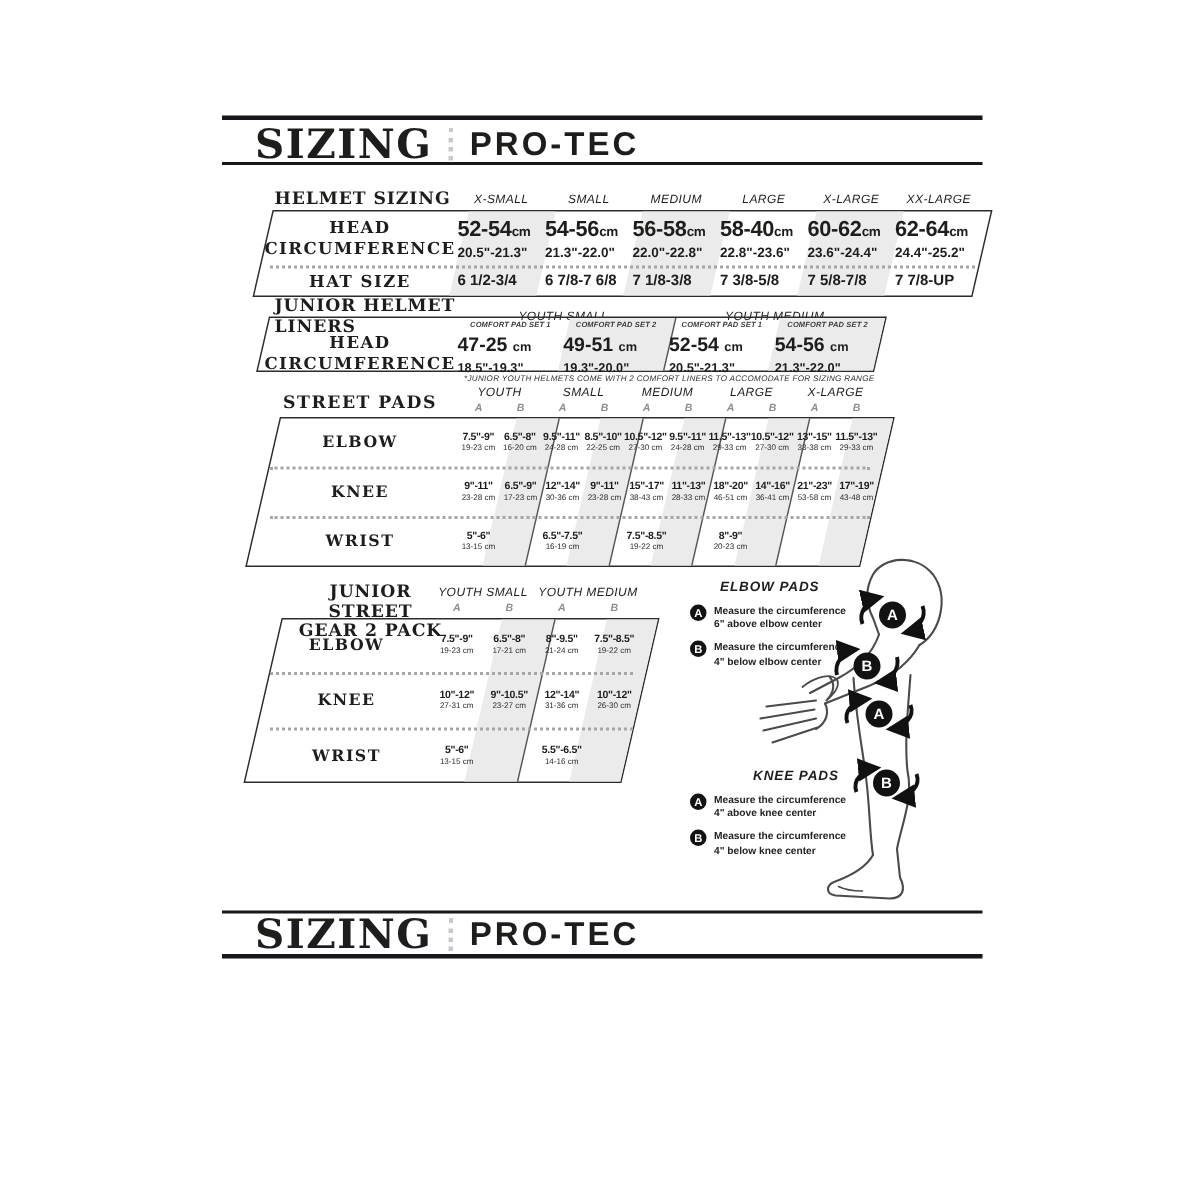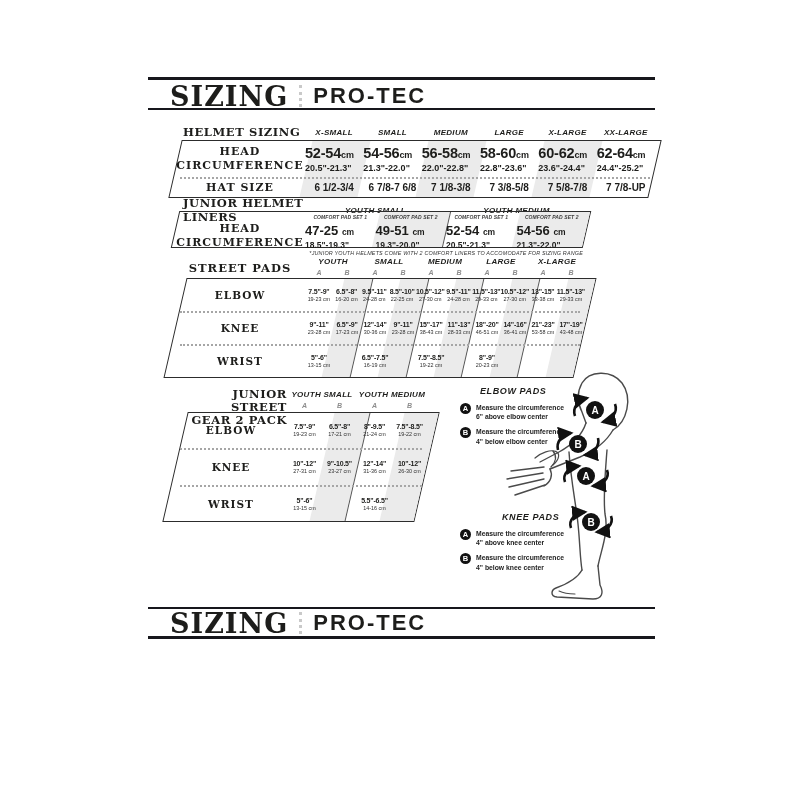--- a/index.html
+++ b/index.html
@@ -25,32 +25,32 @@
   .bands{position:absolute;left:0;right:0;top:0;bottom:0;display:flex;
          transform:skewX(-13deg);border:1.3px solid #2c2c2c}
   .band{flex:1}
   .band.lbl{flex:0 0 auto}
   .band.sh{background:#ebebeb}
   .band.gdiv{border-left:1px solid #555}
   .layer{position:relative}
   .dotline{position:absolute;left:5px;right:5px;border-top:2px dotted #a6a6a6}
 
   .t-label{font-family:"DejaVu Serif",serif;font-size:11.5px;letter-spacing:.6px;font-weight:600}
-  .colh{font-style:italic;font-weight:bold;font-size:8px;text-align:center;letter-spacing:.3px}
+  .colh{font-style:italic;font-weight:normal;font-size:8px;text-align:center;letter-spacing:.3px}
   .abh{font-style:italic;font-weight:bold;font-size:7px;color:#8d8d8d;text-align:center}
   .subc{font-style:italic;font-weight:bold;font-size:5px;color:#3c3c3c;text-align:center;letter-spacing:.1px}
   .r-label{font-family:"DejaVu Serif",serif;font-weight:bold;font-size:10.5px;letter-spacing:1px;text-align:center}
   .vcell{text-align:left}
   .big{font-weight:bold;font-size:14.5px;letter-spacing:-.2px;line-height:1.1}
   .big .unit{font-size:9px;font-weight:bold}
   .big2{font-weight:bold;font-size:13px;line-height:1.1}
   .big2 .unit{font-size:8.5px}
   .inch{font-weight:bold;font-size:9px;margin-top:1px}
   .inch2{font-weight:bold;font-size:8.5px;margin-top:1px}
-  .hat{font-weight:bold;font-size:10px;text-align:center}
+  .hat{font-weight:bold;font-size:10px;}
   .scell{text-align:center}
   .sin{font-weight:bold;font-size:7px;letter-spacing:-.2px}
   .scm{font-size:5.4px;color:#2e2e2e;margin-top:1px}
   .fnote{position:absolute;font-size:5.4px;font-style:italic;letter-spacing:.2px;color:#333;text-align:right}
 
   .gtitle{position:absolute;font-style:italic;font-weight:bold;font-size:9px;letter-spacing:.6px}
   .glist{position:absolute;width:118px}
   .gitem{display:flex;gap:5px;margin-bottom:6px;align-items:flex-start}
   .gbadge{width:11px;height:11px;border-radius:50%;background:#121212;color:#fff;font-size:7.5px;
           font-weight:bold;display:flex;align-items:center;justify-content:center;flex:0 0 11px}
@@ -88,21 +88,21 @@
           <div class="band sh"></div>
         <div class="band"></div>
           <div class="band sh"></div>
           <div class="band"></div>
       </div>
       <div class="layer g g-helmet" style="height:37px">
         <div class="r-label" style="font-size:11px;line-height:1.25">HEAD CIRCUMFERENCE</div>
         <div class="vcell"><span class="big"><span>52-54</span><span class="unit">cm</span></span><div class="inch">20.5"-21.3"</div></div>
         <div class="vcell"><span class="big"><span>54-56</span><span class="unit">cm</span></span><div class="inch">21.3"-22.0"</div></div>
         <div class="vcell"><span class="big"><span>56-58</span><span class="unit">cm</span></span><div class="inch">22.0"-22.8"</div></div>
-        <div class="vcell"><span class="big"><span>58-60</span><span class="unit">cm</span></span><div class="inch">22.8"-23.6"</div></div>
+        <div class="vcell"><span class="big"><span>58-40</span><span class="unit">cm</span></span><div class="inch">22.8"-23.6"</div></div>
         <div class="vcell"><span class="big"><span>60-62</span><span class="unit">cm</span></span><div class="inch">23.6"-24.4"</div></div>
         <div class="vcell"><span class="big"><span>62-64</span><span class="unit">cm</span></span><div class="inch">24.4"-25.2"</div></div>
       </div>
       <div class="dotline" style="top:37px"></div>
       <div class="layer g g-helmet" style="height:21px">
         <div class="r-label" style="font-size:11px">HAT SIZE</div>
         <div class="hat">6 1/2-3/4</div>
         <div class="hat">6 7/8-7 6/8</div>
         <div class="hat">7 1/8-3/8</div>
         <div class="hat">7 3/8-5/8</div>
@@ -288,21 +288,21 @@
         <div class="scell" style="grid-column:8">
             <div class="sin">8"-9"</div>
             <div class="scm">20-23 cm</div>
           </div>
       </div>
     </div>
   </div>
 
   <div class="tbl" style="left:175px;top:388px;width:252px">
     <div style="position:relative;height:24px">
-      <div class="t-label" style="position:absolute;left:0;top:0;width:112px;text-align:right;line-height:1.15">
+      <div class="t-label" style="position:absolute;left:16px;top:0;width:112px;text-align:center;line-height:1.15">
         <div>JUNIOR STREET</div>
         <div>GEAR 2 PACK</div>
       </div>
       <div class="g g-jg2" style="height:12px">
         <div></div>
         <div class="colh">YOUTH SMALL</div>
         <div class="colh">YOUTH MEDIUM</div>
       </div>
       <div class="g g-jg" style="height:11px">
         <div></div>

